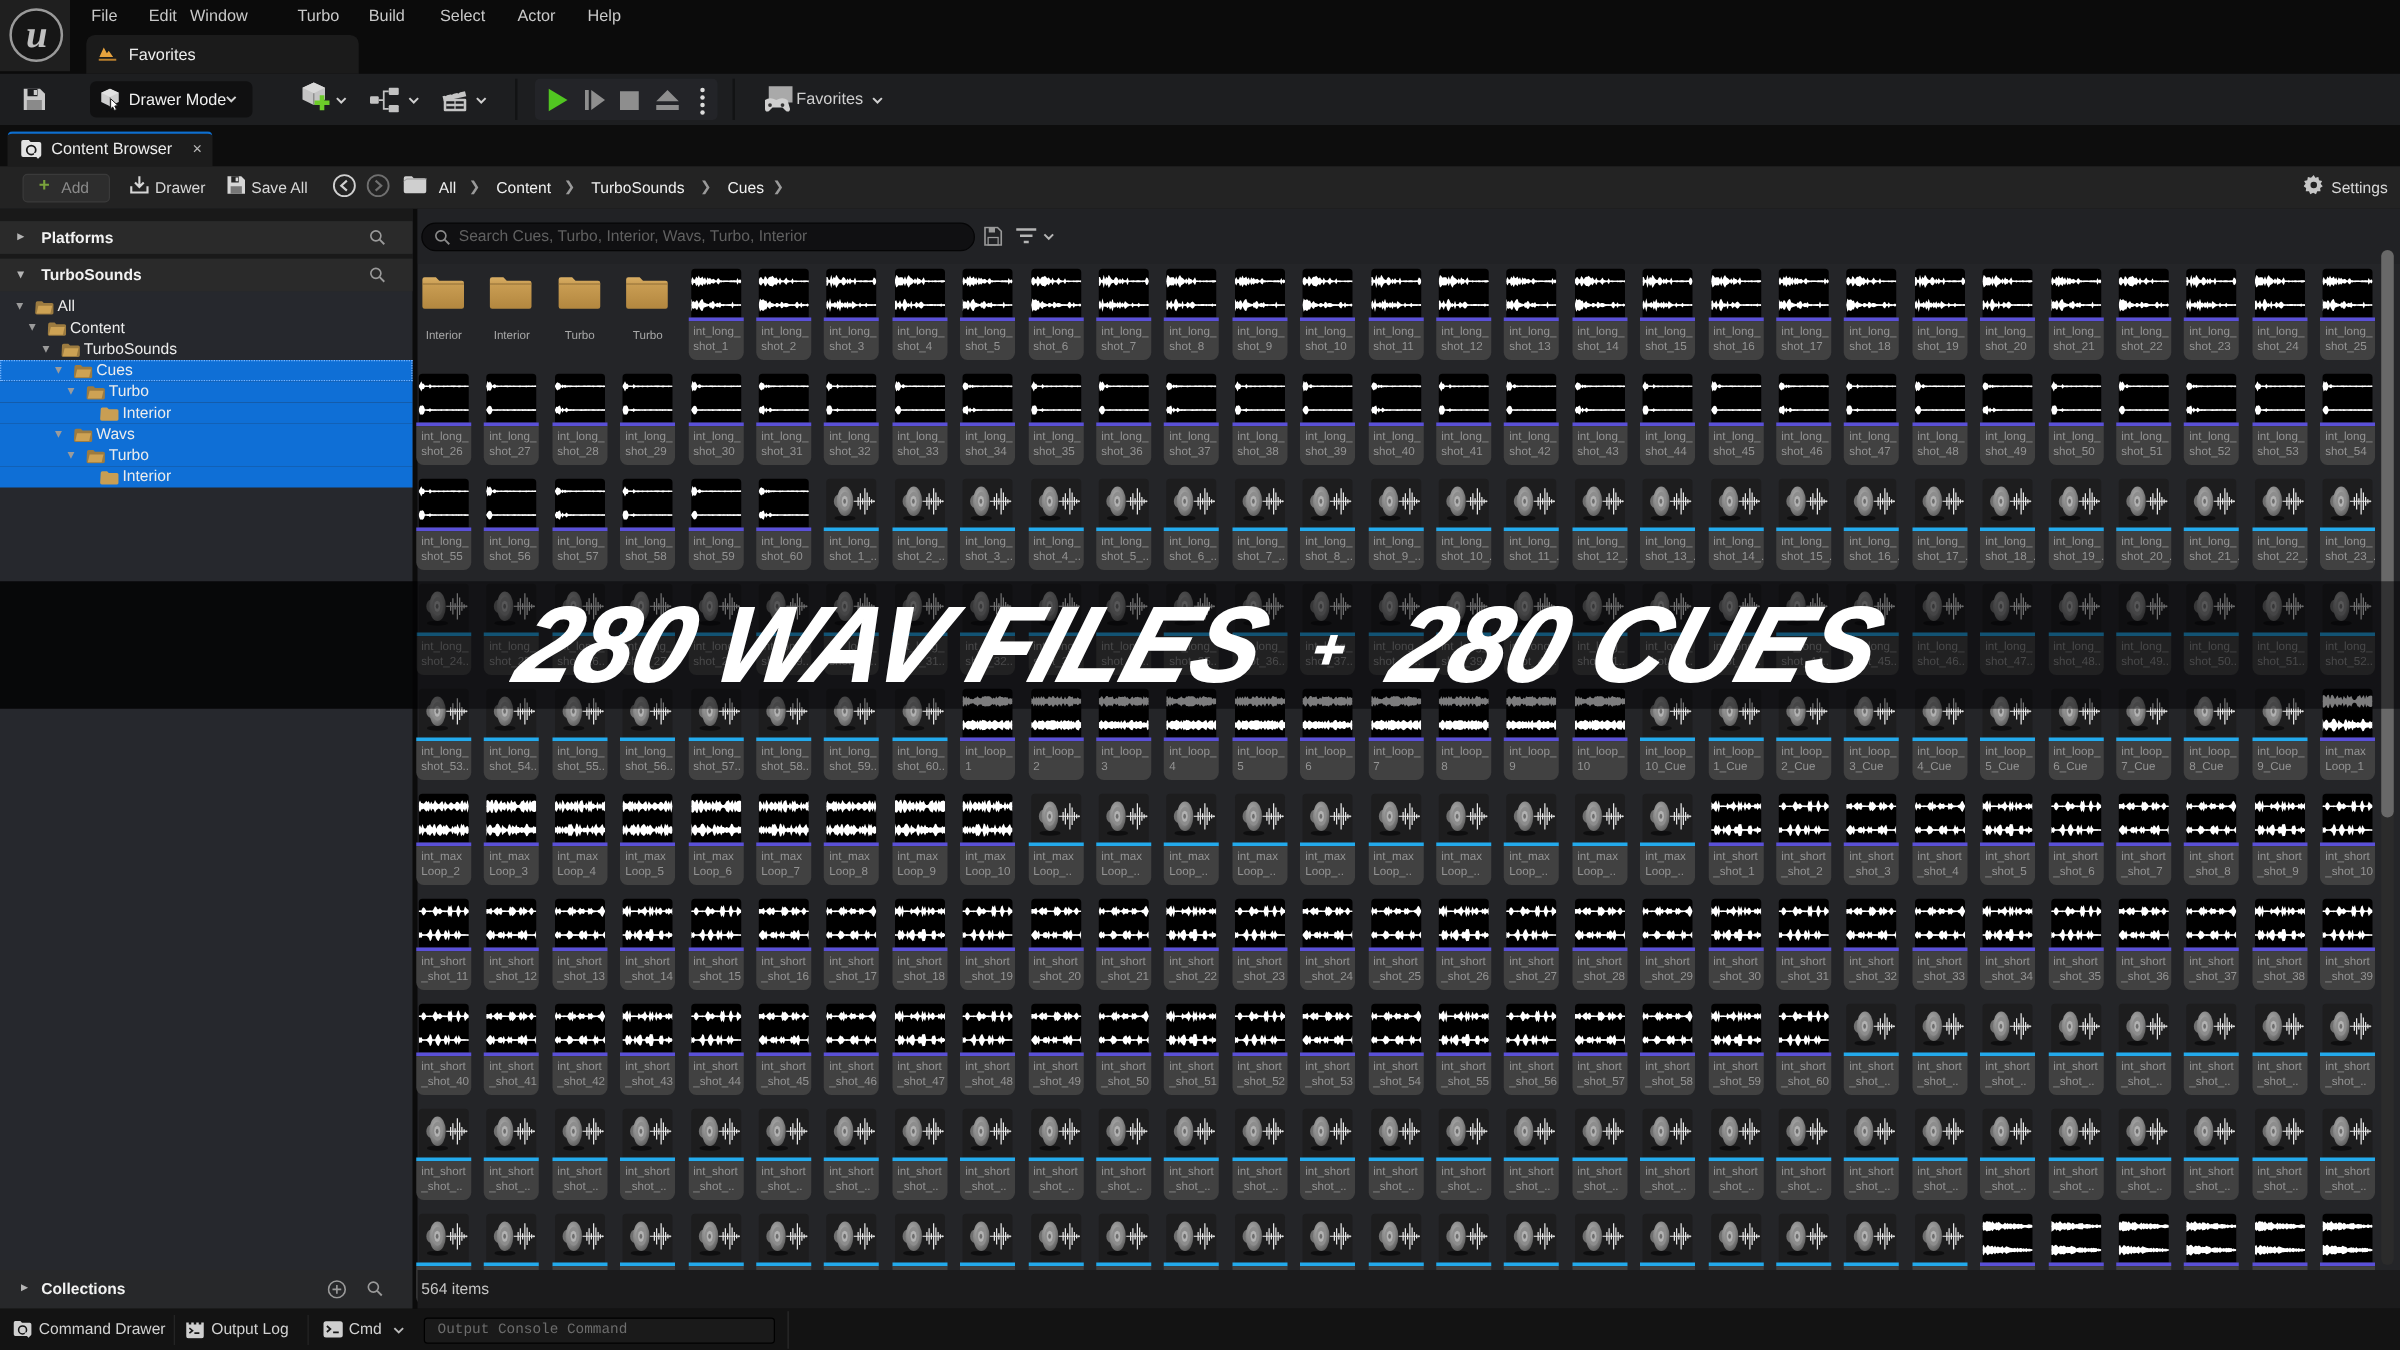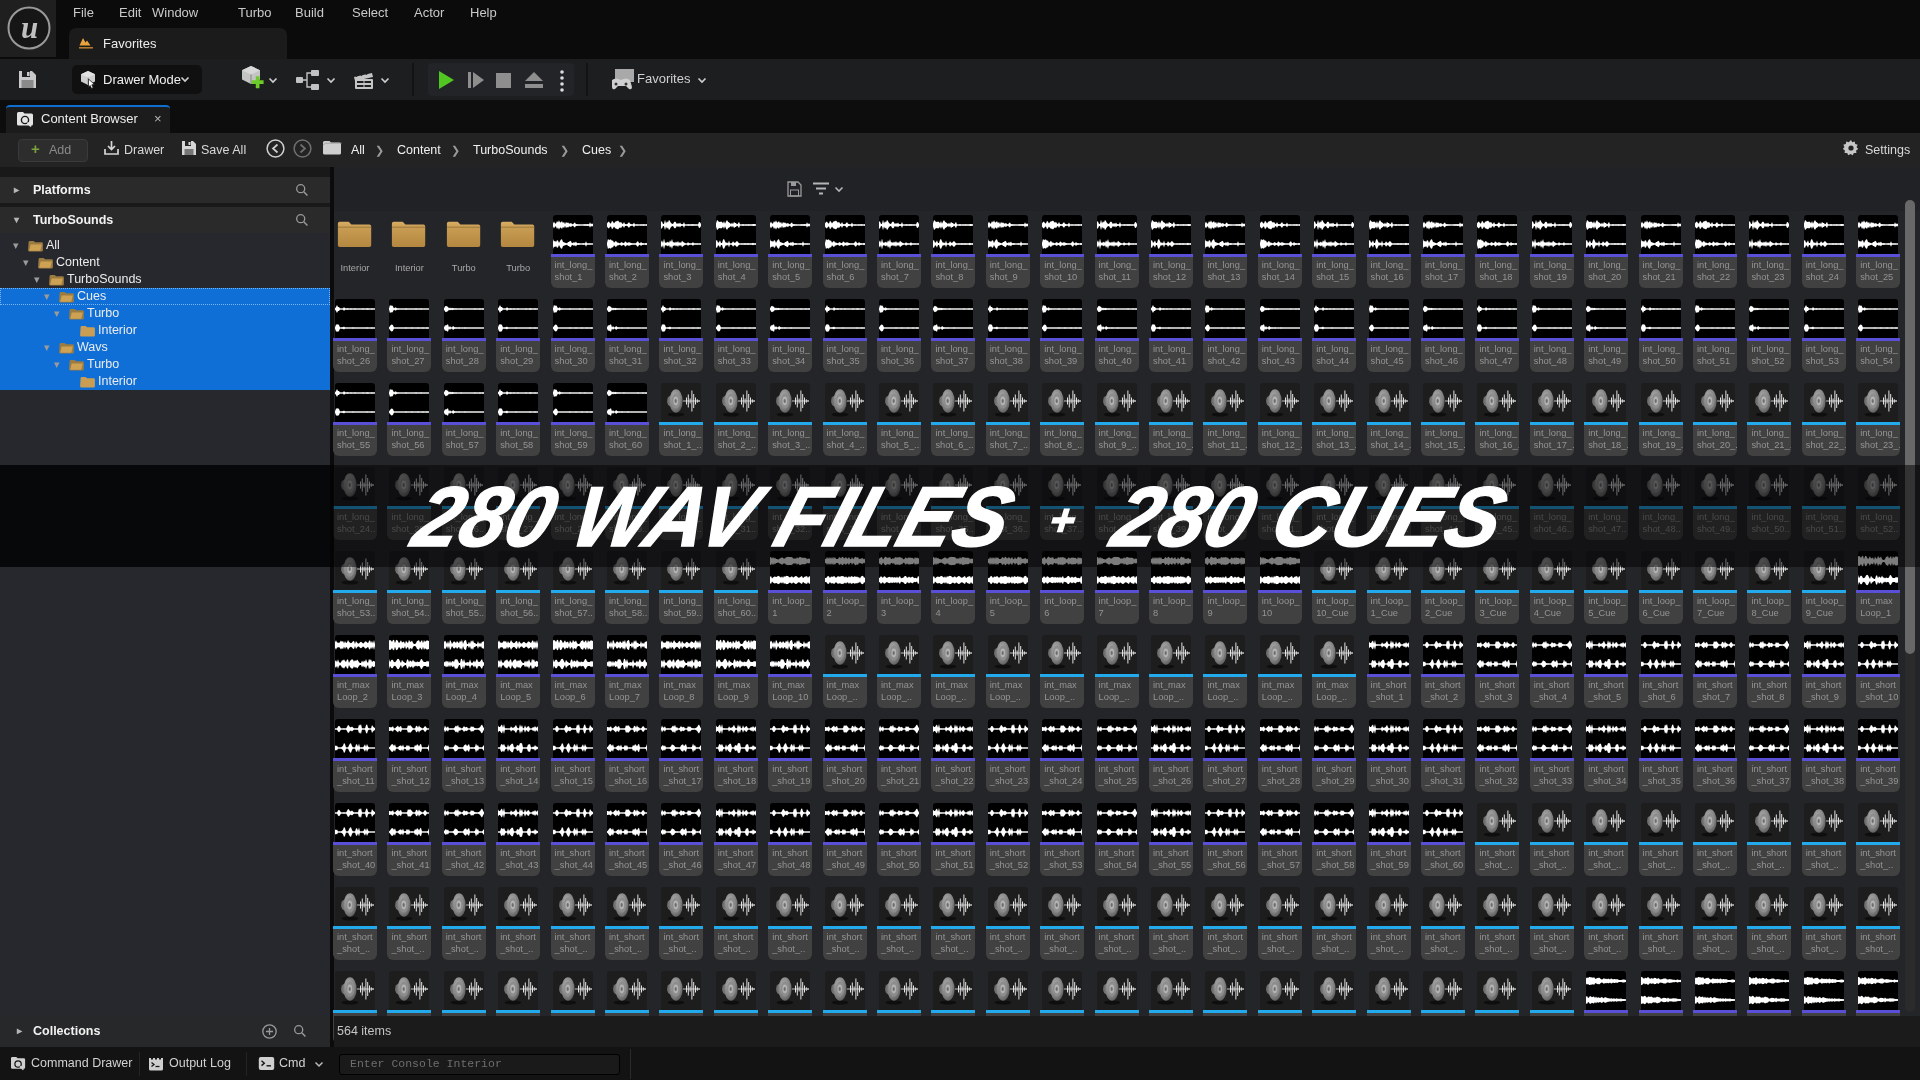--- a/index.html
+++ b/index.html
@@ -468,20 +468,27 @@
       <path d="M7.5 4 v7 M4 7.5 h7" stroke="#9a9a9a" stroke-width="1.3"></path>
     </svg>
   <svg viewBox="0 0 16 16" class="mag" style="left:293px;top:8px">
       <circle cx="6.5" cy="6.5" r="4.6" fill="none" stroke="#9a9a9a" stroke-width="1.5"></circle>
       <path d="M10 10 L14.2 14.2" stroke="#9a9a9a" stroke-width="1.7"></path>
     </svg>
 </div>
 
 <div id="content">
   <div id="searchrow">
+    <div id="searchbox">
+      <svg style="position:absolute;left:9px;top:4px" width="14" height="14" viewBox="0 0 16 16">
+          <circle cx="6.5" cy="6.5" r="4.6" fill="none" stroke="#8a8a8a" stroke-width="1.5"></circle>
+          <path d="M10 10 L14.2 14.2" stroke="#8a8a8a" stroke-width="1.7"></path>
+        </svg>
+      <span style="position:absolute;left:29px">Search Cues, Turbo, Interior, Wavs, Turbo, Interior</span>
+    </div>
     <svg style="position:absolute;left:453px;top:14px" width="16" height="16" viewBox="0 0 16 16">
         <path d="M1 1 h10 l3 3 v11 h-13 Z" fill="none" stroke="#9a9a9a" stroke-width="1.3"></path>
         <rect x="4" y="1" width="5" height="4" fill="#9a9a9a"></rect>
         <rect x="3.5" y="9" width="8" height="6" fill="none" stroke="#9a9a9a"></rect>
       </svg>
     <svg style="position:absolute;left:478px;top:15px" width="18" height="14" viewBox="0 0 18 14">
         <path d="M1 1.5 h16 M4 6.5 h10 M7 11.5 h4" stroke="#b5b5b5" stroke-width="2"></path>
       </svg>
     <svg style="position:absolute;left:500px;top:19px" width="10" height="7" viewBox="0 0 10 7">
         <path d="M1.5 1.5 L5 5 L8.5 1.5" stroke="#b5b5b5" stroke-width="1.6" fill="none"></path>
@@ -2544,18 +2551,18 @@
   <svg style="position:absolute;left:258px;top:9px" width="17" height="15" viewBox="0 0 17 15">
       <rect x="0.8" y="1" width="15.4" height="13" rx="2" fill="#cfcfcf"></rect>
       <path d="M3.5 4.8 l2.8 2.4 -2.8 2.4" stroke="#161616" stroke-width="1.4" fill="none"></path>
       <path d="M8.5 9.8 h4.5" stroke="#161616" stroke-width="1.4"></path>
     </svg>
   <span style="position:absolute;left:279px;top:9px">Cmd</span>
   <svg style="position:absolute;left:314px;top:14px" width="10" height="7" viewBox="0 0 10 7">
       <path d="M1.5 1.5 L5 5 L8.5 1.5" stroke="#bbb" stroke-width="1.5" fill="none"></path>
     </svg>
   <div style="position:absolute;left:339px;top:7px;width:281px;height:21px;background:#1a1a1a;border:1px solid #000;border-radius:3px">
-    <span style="position:absolute;left:10px;top:2px;color:#6d6d6d;font-size:11.5px;font-family:'Liberation Mono',monospace">Enter Console Interior</span>
+    <span style="position:absolute;left:10px;top:2px;color:#6d6d6d;font-size:11.5px;font-family:'Liberation Mono',monospace">Output Console Command</span>
   </div>
   <div style="position:absolute;left:630px;top:2px;width:1px;height:30px;background:#2b2b2b"></div>
     <div style="position:absolute;left:139px;top:5px;width:1px;height:24px;background:#242424"></div>
     <div style="position:absolute;left:246px;top:5px;width:1px;height:24px;background:#242424"></div>
 </div>
 
 </body></html>

